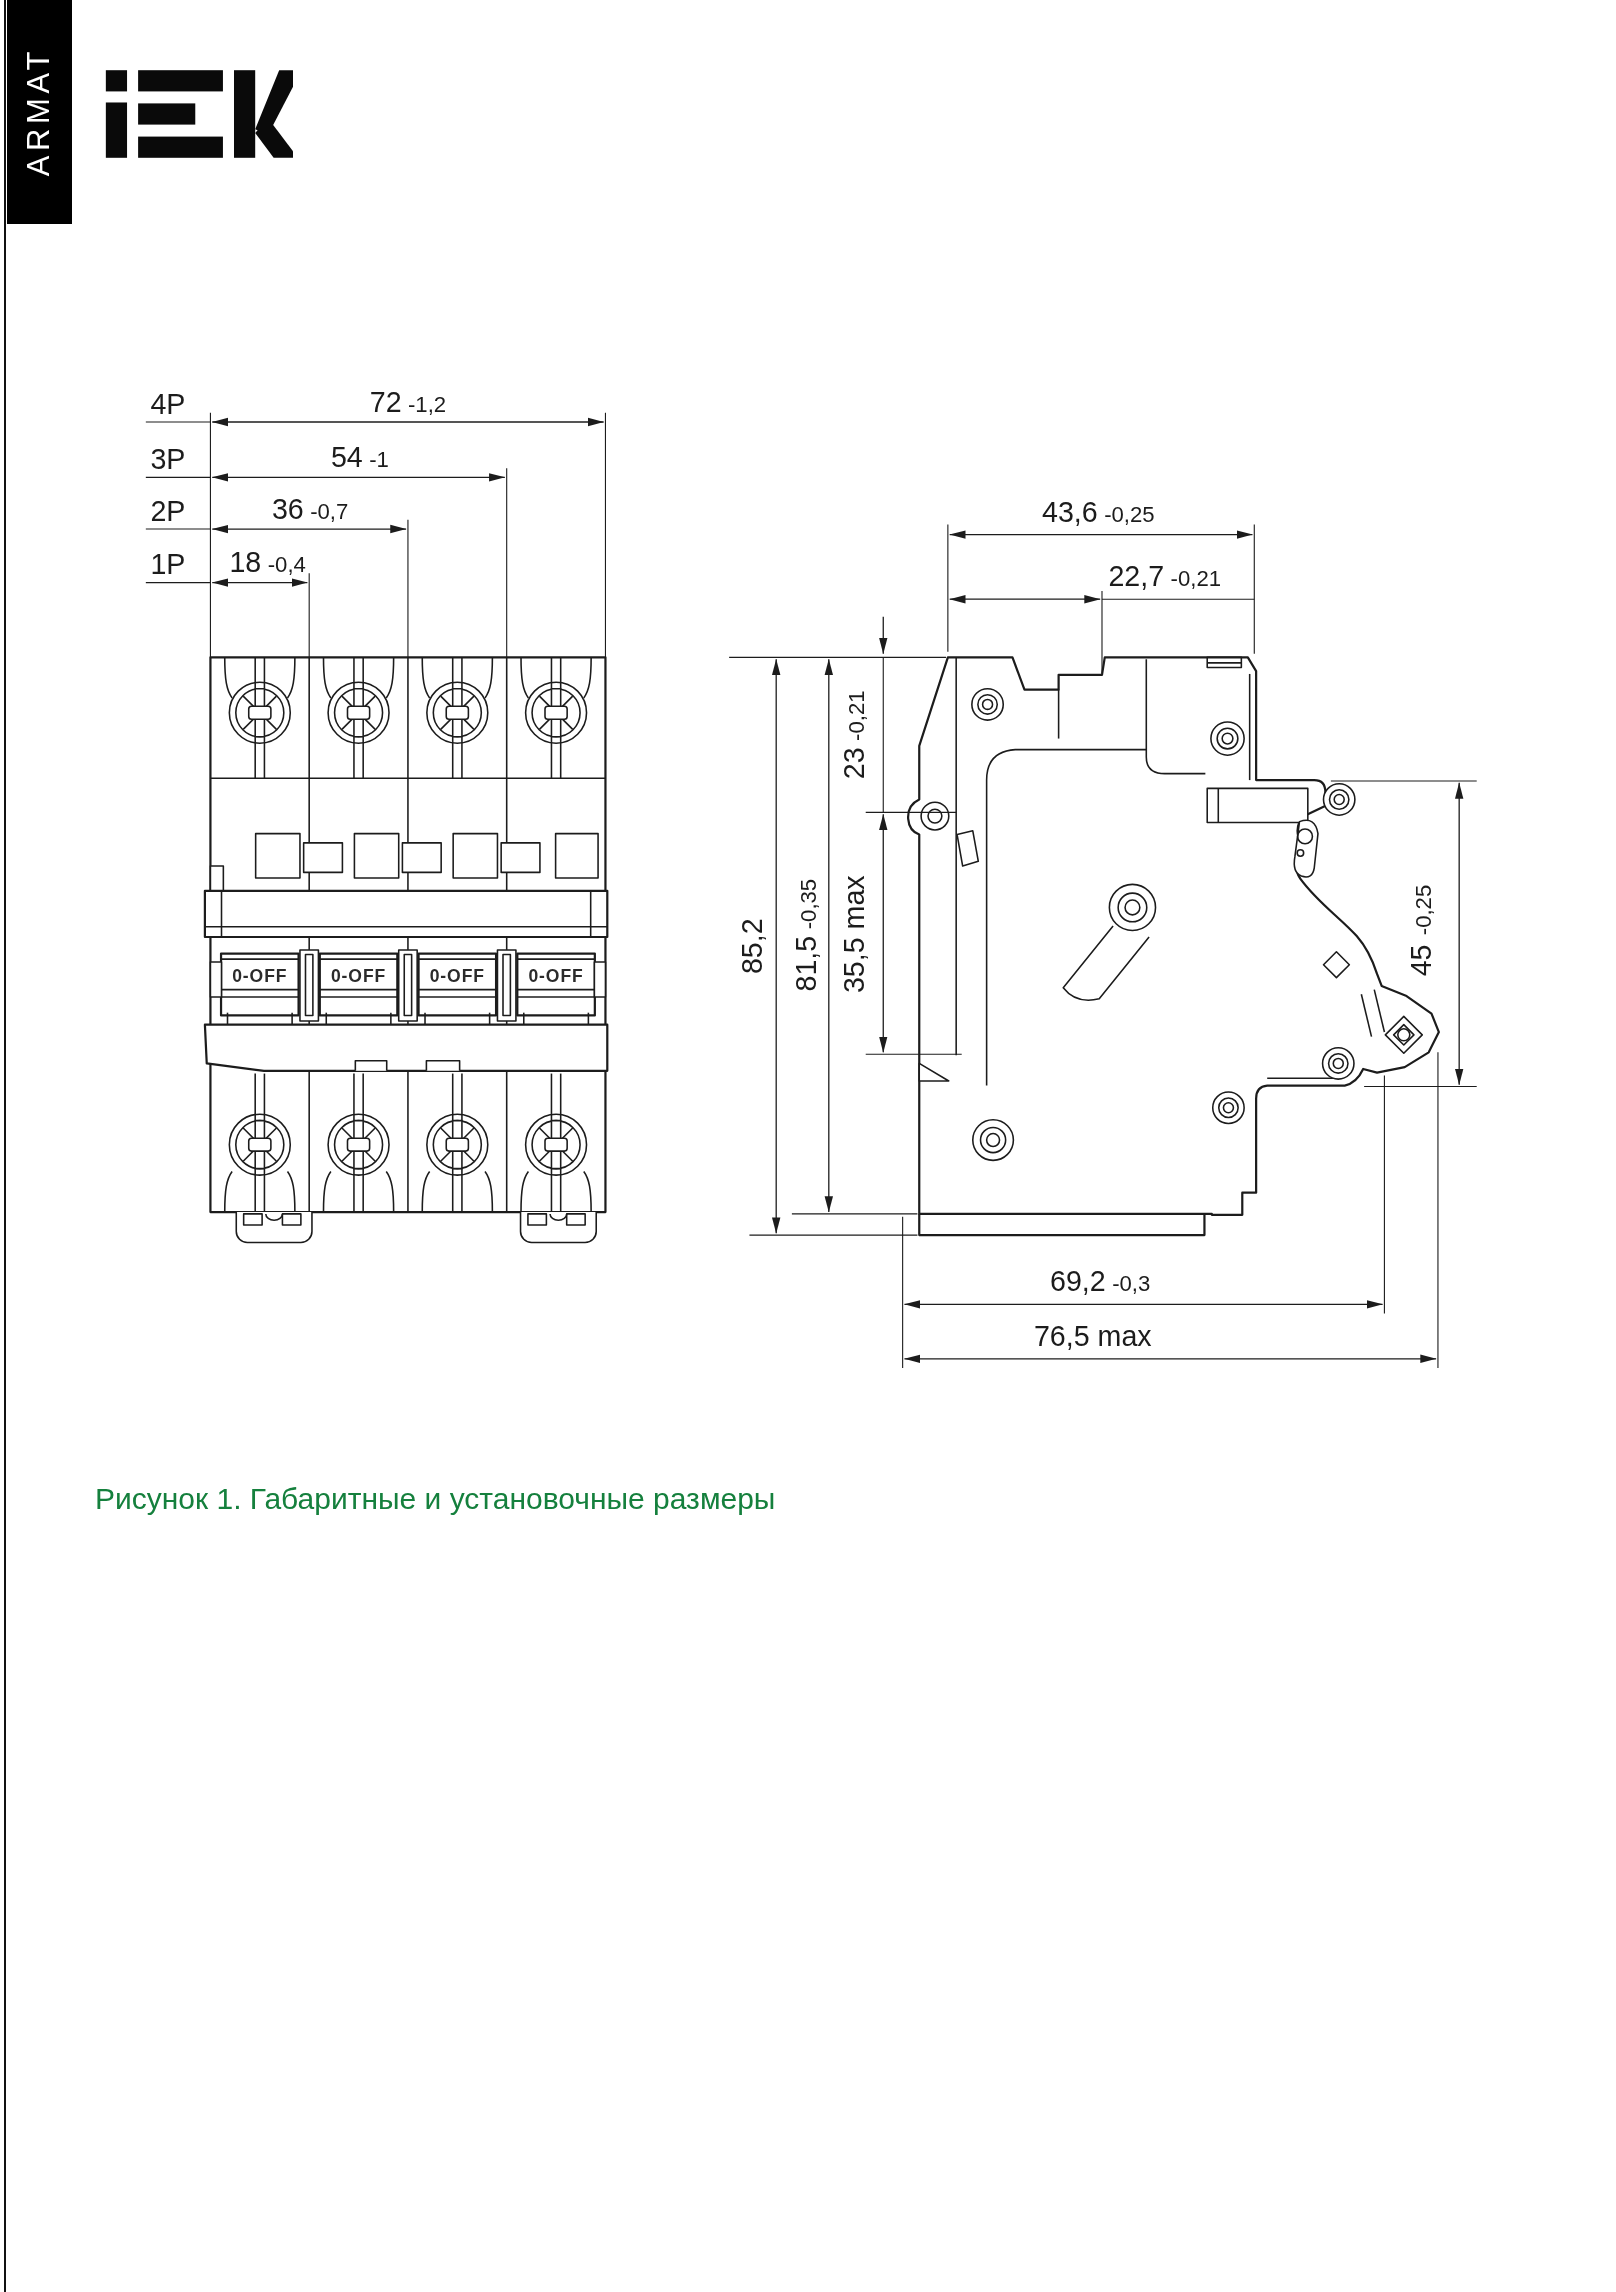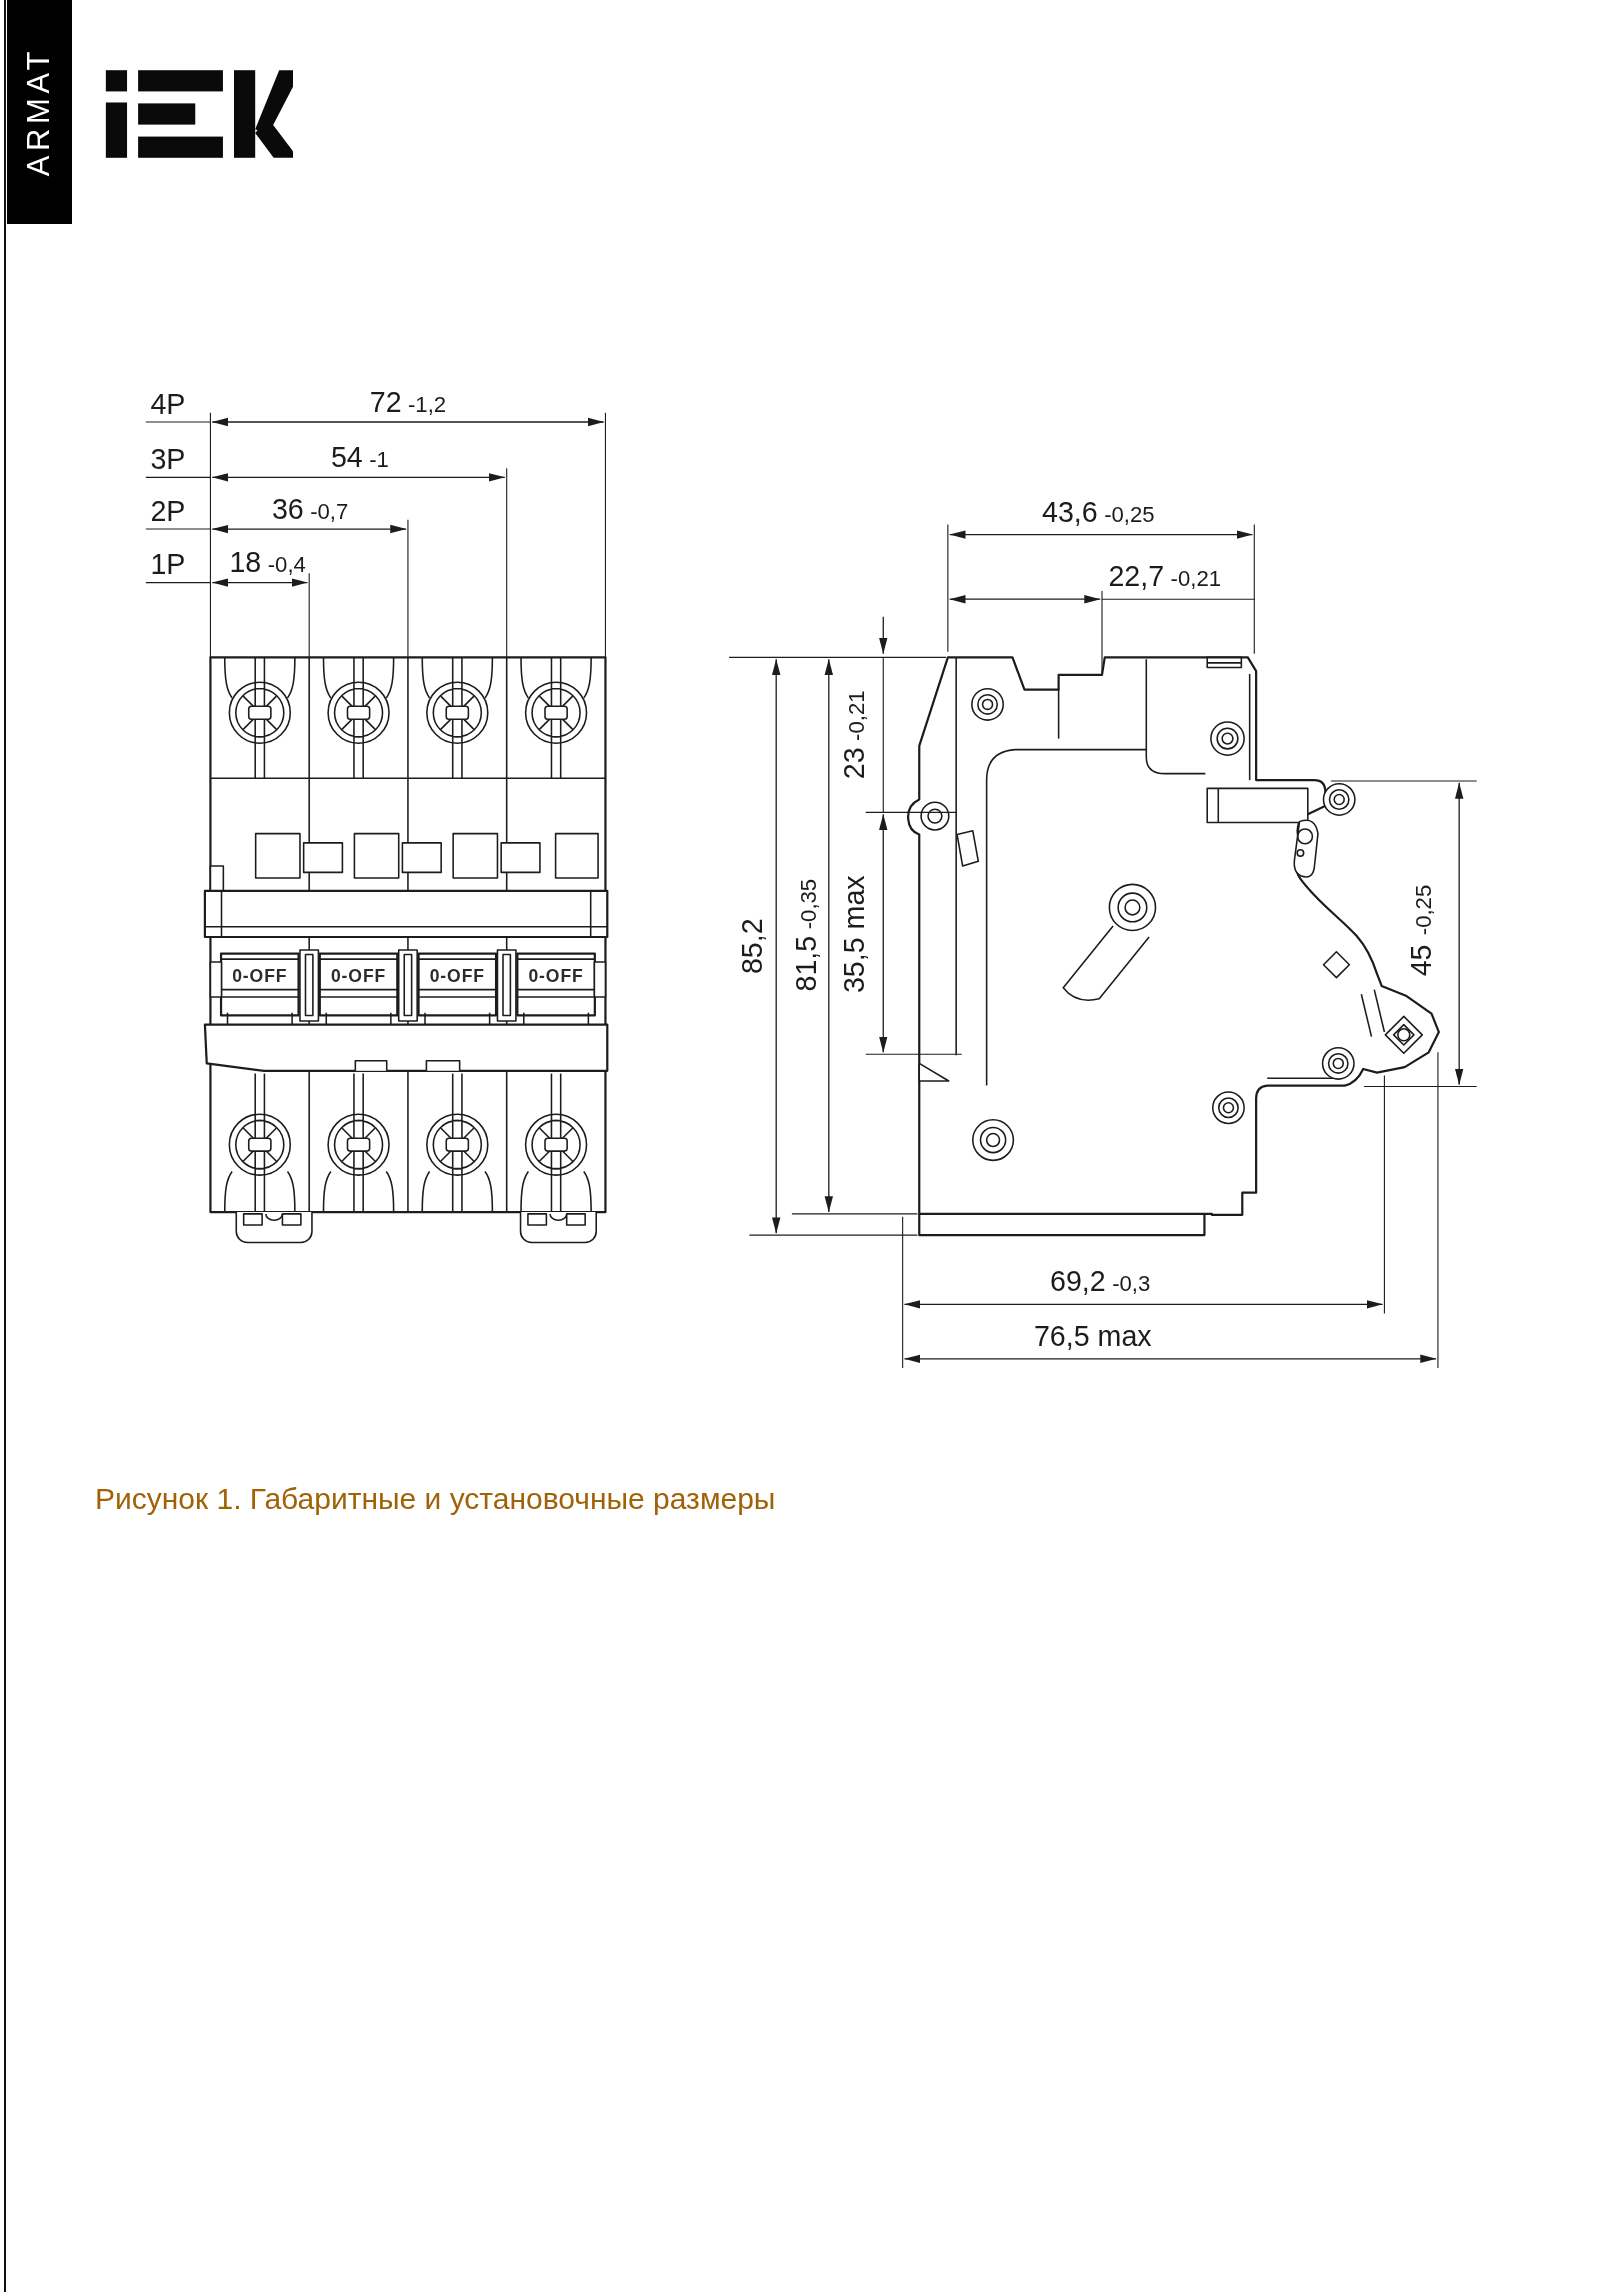--- a/index.html
+++ b/index.html
@@ -5,21 +5,21 @@
   html,body{margin:0;padding:0;background:#fff;}
   #page{position:relative;width:1617px;height:2293px;background:#fff;overflow:hidden;
         font-family:"Liberation Sans", sans-serif;color:#1c1c1c;}
   #page-rule{position:absolute;left:3.7px;top:0;width:2.8px;height:2293px;background:#111;}
   #brand-bar{position:absolute;left:6.5px;top:0;width:65px;height:224px;background:#000;
              display:flex;align-items:center;justify-content:center;}
   #brand-text{writing-mode:vertical-rl;transform:rotate(180deg);color:#fff;
               font-size:31px;letter-spacing:4.6px;font-weight:500;}
   #logo{position:absolute;left:104px;top:70px;}
   #drawing{position:absolute;left:0;top:0;}
-  #caption{position:absolute;left:95px;top:1482px;font-size:30px;color:#a16207;}
+  #caption{position:absolute;left:95px;top:1482px;font-size:30px;color:#15803d;}
   svg text{fill:#1c1c1c;}
   .val{font-size:31px;}
   .tol{font-size:24px;}
   .plabel{font-size:31px;}
   .sw{font-size:19px;font-weight:600;letter-spacing:1px;fill:#2b2b2b;}
   .o{stroke:#1c1c1c;stroke-width:2.4;fill:none;stroke-linejoin:round;}
   .ow{stroke:#1c1c1c;stroke-width:2.4;fill:#fff;stroke-linejoin:round;}
   .i{stroke:#1c1c1c;stroke-width:1.7;fill:none;stroke-linejoin:round;}
   .iw{stroke:#1c1c1c;stroke-width:1.7;fill:#fff;stroke-linejoin:round;}
   .d{stroke:#1c1c1c;stroke-width:1.4;fill:none;}

